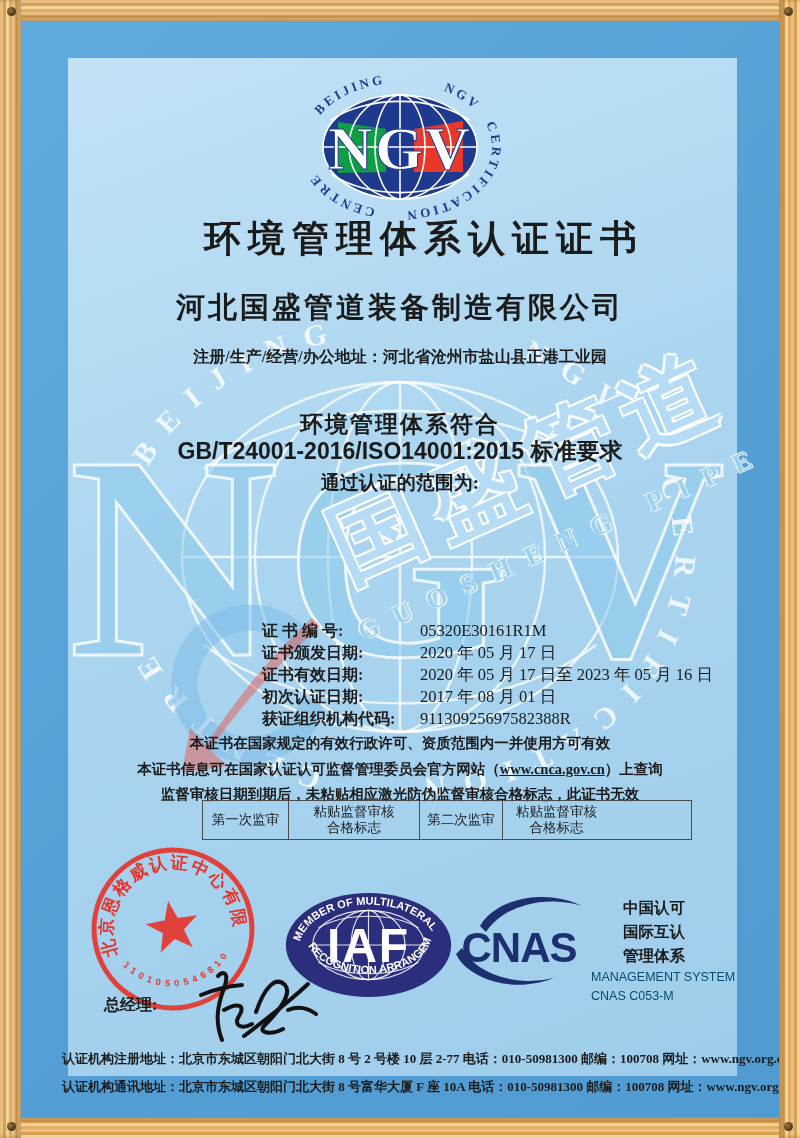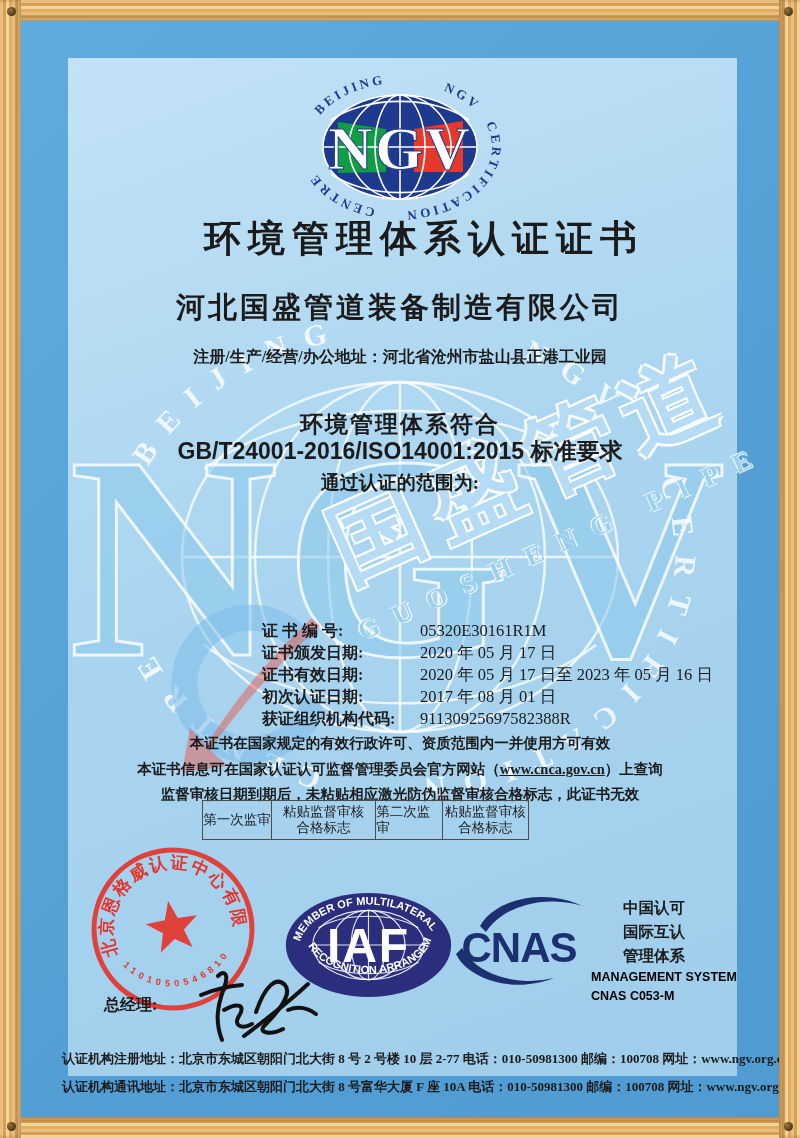--- a/index.html
+++ b/index.html
@@ -39,30 +39,30 @@
   .conform{top:409px;font-size:23px;font-weight:bold;letter-spacing:2px;}
   .stdcode{top:436px;font-size:23px;font-weight:bold;font-family:"Liberation Sans",sans-serif;}
   .scopeintro{top:470px;font-size:19px;font-weight:bold;}
   .scope{top:523px;left:58px;right:58px;font-size:20px;font-weight:bold;line-height:30px;}
   .fields{position:absolute;z-index:3;left:262px;top:620px;}
   .frow{display:flex;height:22px;align-items:center;}
   .flabel{width:158px;font-size:16px;font-weight:bold;}
   .fvalue{font-size:16.5px;}
   .legal{top:731px;font-size:14.5px;font-weight:bold;line-height:25.5px;}
   .legal a{color:#1b1b1b;text-decoration:underline;margin-top:34px;}
-  .sup-table{position:absolute;z-index:3;left:202px;top:800px;width:327px;height:40px;
+  .sup-table{position:absolute;z-index:3;left:202px;top:800px;width:490px;height:40px;
     display:flex;border:1px solid #4c4c4c;box-sizing:border-box;background:transparent;}
   .sup-cell{border-right:1px solid #4c4c4c;display:flex;flex-direction:column;
     justify-content:center;align-items:center;font-size:13.5px;line-height:16px;box-sizing:border-box;}
   .sup-cell:last-child{border-right:none;}
   .role{position:absolute;z-index:3;left:104px;top:995px;font-size:16px;font-weight:bold;}
   .cnas-text{position:absolute;z-index:3;left:591px;top:896px;text-align:left;}
   .cnas-text .cn{font-size:15.5px;font-weight:bold;line-height:24px;margin-left:32px;}
-  .cnas-text .en{font-size:12.5px;font-weight:bold;line-height:19px;
-                 font-family:"Liberation Sans",sans-serif;color:#000000;}
+  .cnas-text .en{font-size:12.5px;font-weight:normal;line-height:19px;
+                 font-family:"Liberation Sans",sans-serif;color:#0c4a6e;}
   .footer{position:absolute;z-index:3;left:62px;right:30px;font-size:13px;font-weight:bold;
           text-align:left;white-space:nowrap;}
   .f1{top:1050px;} .f2{top:1078px;}
   svg{position:absolute;overflow:visible;}
   .logo-svg{z-index:3;left:291px;top:77px;}
   .wm-globe{z-index:2;left:105px;top:325px;}
   .wm-glogo{z-index:2;left:140px;top:600px;}
   .stamp-svg{z-index:3;left:87px;top:843px;}
   .iaf-svg{z-index:3;left:282px;top:889px;}
   .cnas-svg{z-index:3;left:450px;top:896px;}

